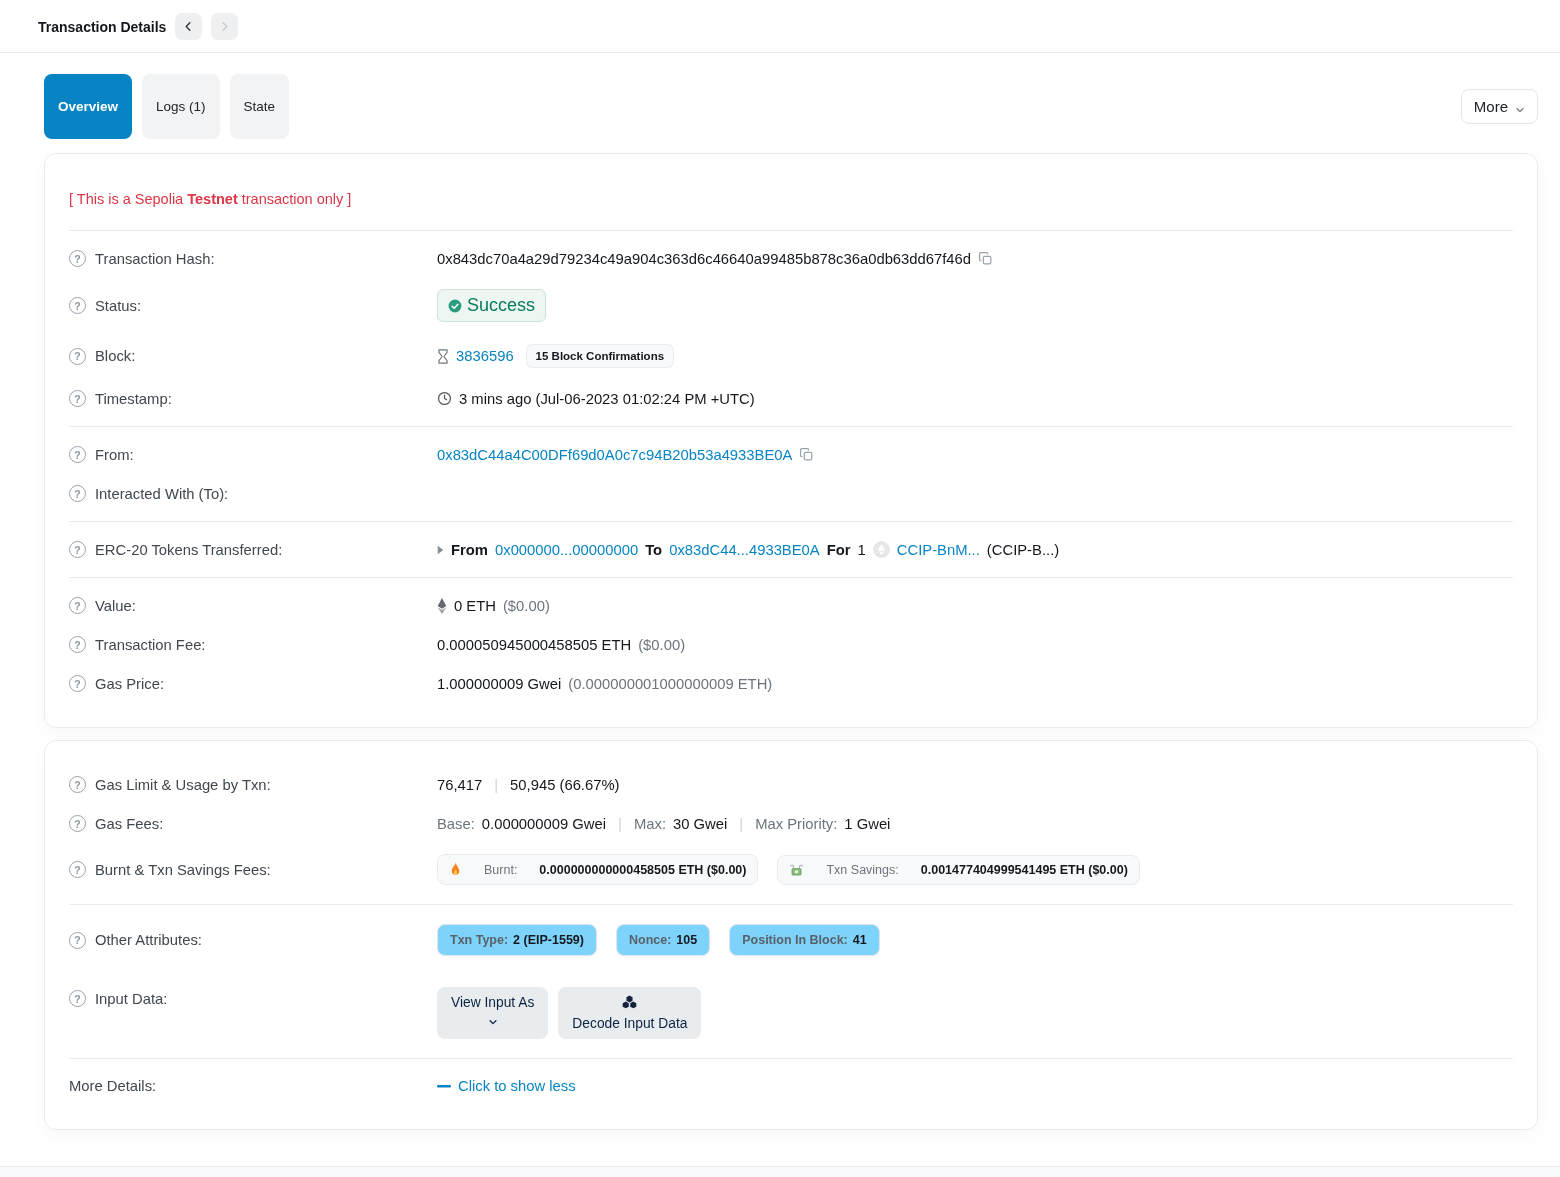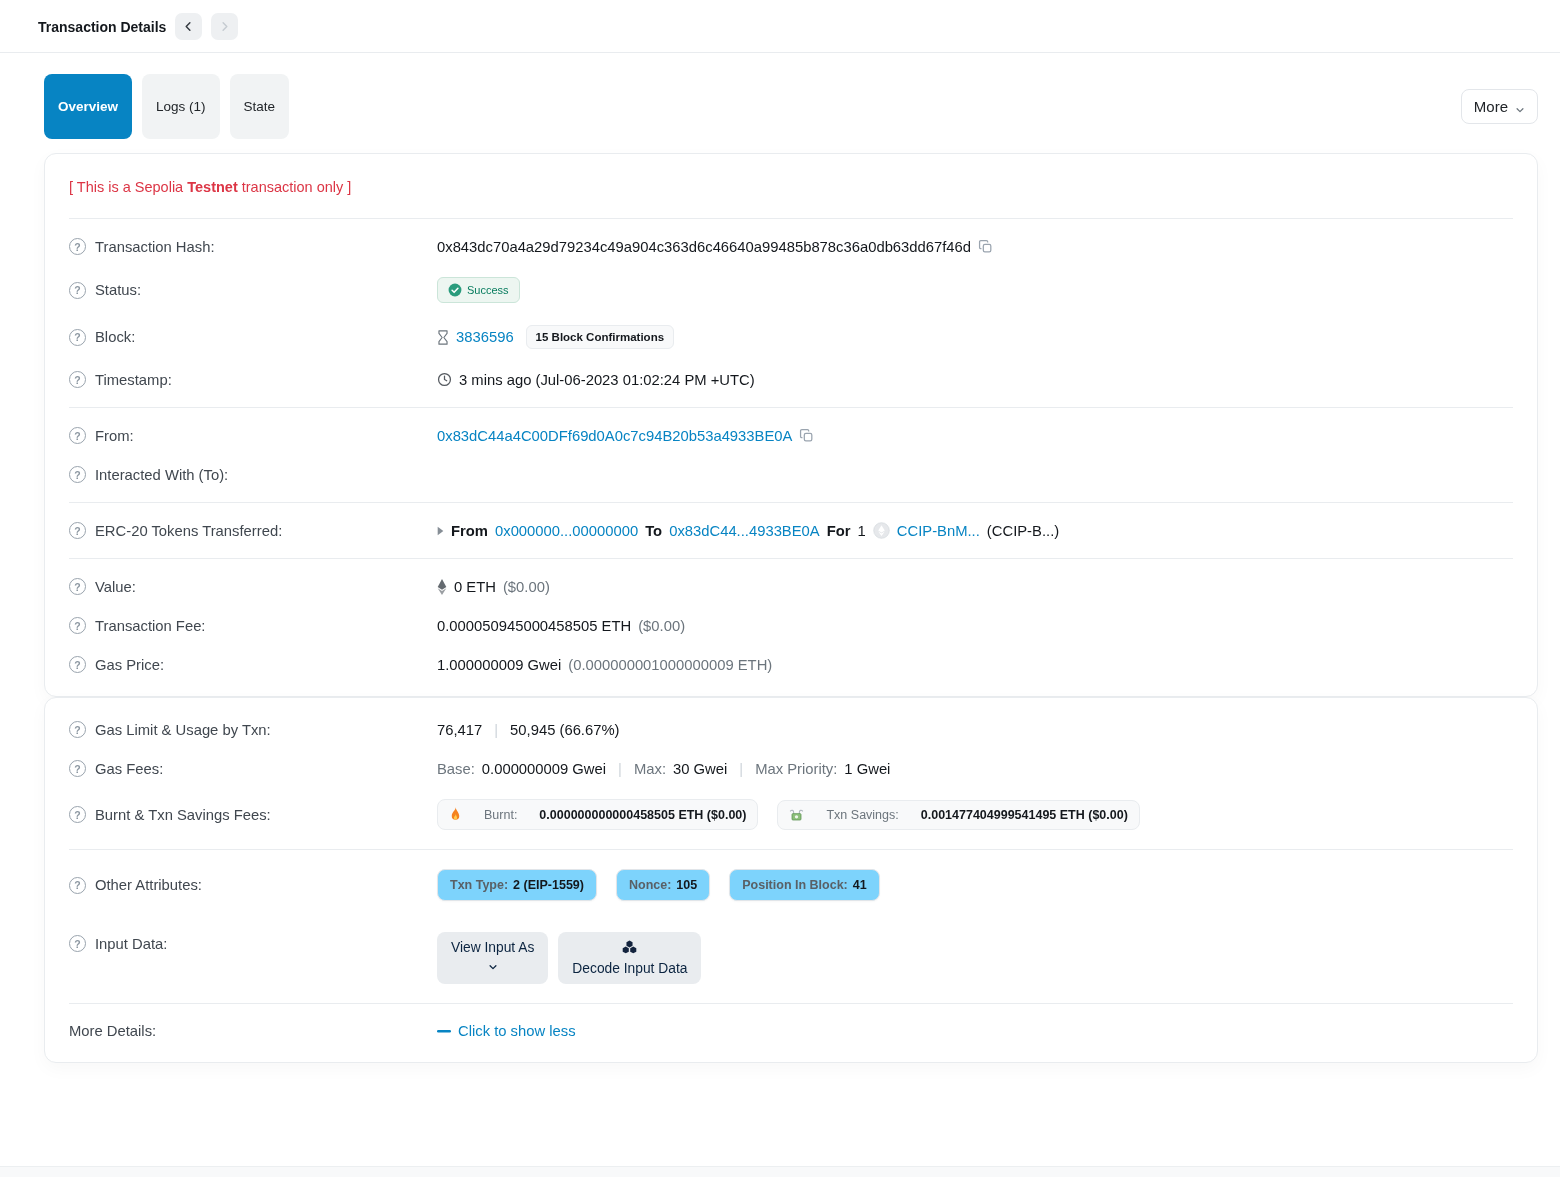--- a/index.html
+++ b/index.html
@@ -15,37 +15,37 @@
   .navbtn { width:27px; height:27px; border-radius:7px; background:#eef0f2; border:none; display:inline-flex; align-items:center; justify-content:center; cursor:pointer; padding:0; }
   .navbtn svg { stroke:#343a40; }
   .navbtn.disabled svg { stroke:#c5cbd1; }
   
   .tabsrow { display:flex; align-items:center; padding:21px 22px 14px 44px; }
   .pill { border:none; border-radius:8px; padding:25px 14px; margin-right:10px; font-size:13.5px; font-weight:500; background:#f1f3f4; color:#212529; cursor:pointer; font-family:inherit; }
   .pill.active { background:#0784c3; color:#fff; font-weight:600; }
   .more-btn { margin-left:auto; display:inline-flex; align-items:flex-end; gap:7px; background:#fff; border:1px solid #e3e6ea; border-radius:8px; padding:8px 12px; font-size:15px; color:#212529; cursor:pointer; font-family:inherit; }
   .more-btn svg { stroke:#6c757d; }
   
-  .card { margin:0 22px 0 44px; background:#fff; border:1px solid #e9ecef; border-radius:12px; padding:12px 24px; box-shadow:0 6px 18px rgba(16,24,40,.03); }
+  .card { margin:0 22px 12px 44px; background:#fff; border:1px solid #e9ecef; border-radius:12px; padding:24px 24px; box-shadow:0 6px 18px rgba(16,24,40,.03); }
   .notice { color:#dc3545; font-size:14.5px; padding:13px 0 15px; }
   .notice b { font-weight:700; }
   .hr { border-top:1px solid #e9ecef; margin:8px 0; }
   .row { display:flex; align-items:center; padding:11px 0; }
   .row.top { align-items:flex-start; }
   .lbl { width:368px; flex-shrink:0; display:flex; align-items:center; gap:9px; color:#40474f; }
   .row.top .lbl { padding-top:12px; }
   .val { display:flex; align-items:center; gap:7px; flex-wrap:wrap; color:#14181d; flex:1; min-width:0; }
   .help { width:17px; height:17px; border:1.3px solid #99a3ad; border-radius:50%; color:#8c97a1; font-size:10.5px; font-weight:700; display:inline-flex; align-items:center; justify-content:center; flex-shrink:0; }
   a.link { color:#0784c3; text-decoration:none; cursor:pointer; }
   .muted { color:#6c757d; }
   .sep { color:#ced4da; padding:0 5px; }
   .copy { display:inline-flex; cursor:pointer; }
   .bold { font-weight:700; }
   
-  .badge-success { display:inline-flex; align-items:center; gap:5px; background:#edf6f1; border:1px solid #cbe5d9; border-radius:6px; padding:5px 10px; font-size:11px; font-weight:500; color:#077c5e; }
+  .badge-success { display:inline-flex; align-items:center; gap:5px; background:#edf6f1; border:1px solid #cbe5d9; border-radius:6px; padding:5px 10px; font-size:18px; font-weight:500; color:#077c5e; }
   .badge-conf { background:#f8f9fa; border:1px solid #e9ecef; border-radius:6px; padding:5px 9px; font-size:11.5px; font-weight:700; color:#14181d; margin-left:5px; }
   .fee-badge { display:inline-flex; align-items:flex-end; gap:22px; background:#f8f9fa; border:1px solid #e9ecef; border-radius:8px; padding:7px 11px; font-size:12.5px; margin-right:12px; }
   .fee-badge b { font-weight:700; color:#14181d; }
   .attr-badge { display:inline-flex; align-items:center; gap:5px; background:#7dd3fc; border:1px solid #e1e5e9; border-radius:8px; padding:8px 12px; font-size:12.5px; color:#596066; font-weight:600; margin-right:12px; box-shadow:0 1px 2px rgba(0,0,0,.03); }
   .attr-badge b { color:#14181d; font-weight:700; }
   
   .input-col { flex:1; min-width:0; }
   textarea.input-data { width:100%; height:110px; background:#f8f9fa; border:1px solid #e0e4e8; border-radius:8px; padding:11px 14px; font-family:"DejaVu Sans Mono","Liberation Mono",monospace; font-size:13.5px; line-height:1.78; color:#565e66; resize:vertical; }
   .input-btns { display:flex; gap:10px; margin-top:9px; }
   .btn { display:inline-flex; align-items:center; gap:7px; background:#e9ecef; border:none; border-radius:8px; padding:8px 14px; font-size:13.8px; font-weight:500; color:#0b2440; cursor:pointer; font-family:inherit;flex-direction:column; }

